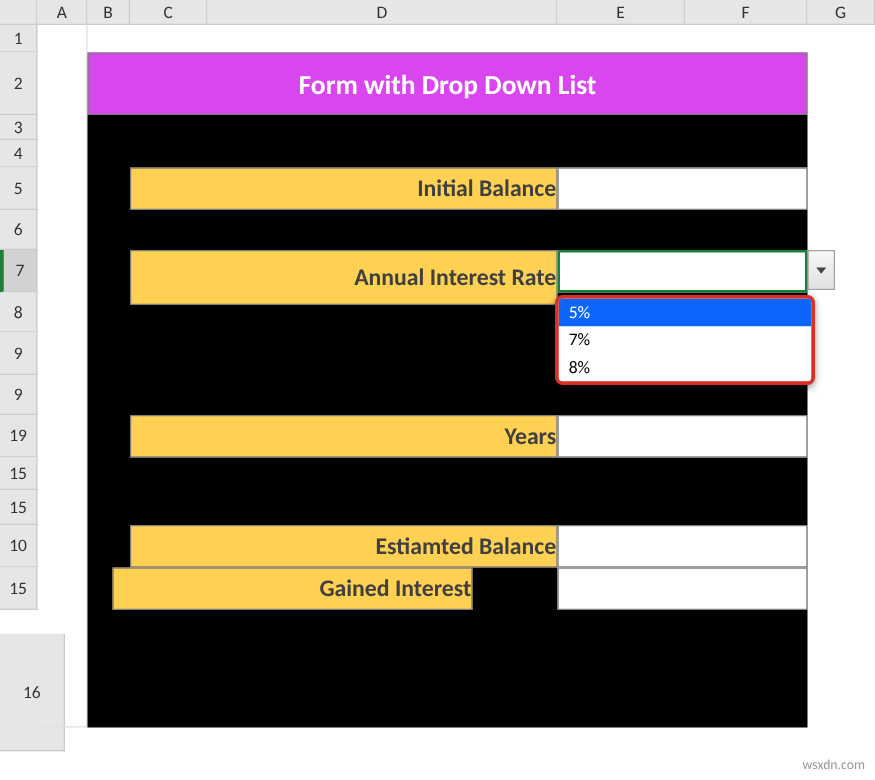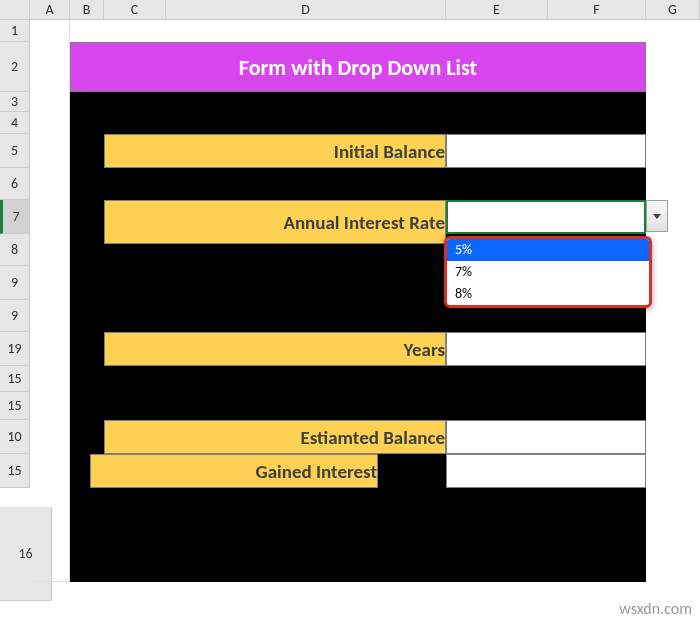--- a/index.html
+++ b/index.html
@@ -104,21 +104,21 @@
     line-height: 18px;
   }
   .dd-item.sel {
     background: #0a66ff;
     color: #fff;
   }
   .watermark {
     position: absolute;
     right: 8px;
     bottom: 6px;
-    font-size: 16px;
+    font-size: 11px;
     color: #999;
   }
   .rowhdr.active {
     background: #d2d2d2;
     border-left: 3px solid #1a7f37;
     padding-left: 0;
   }
 </style>
 </head>
 <body>

